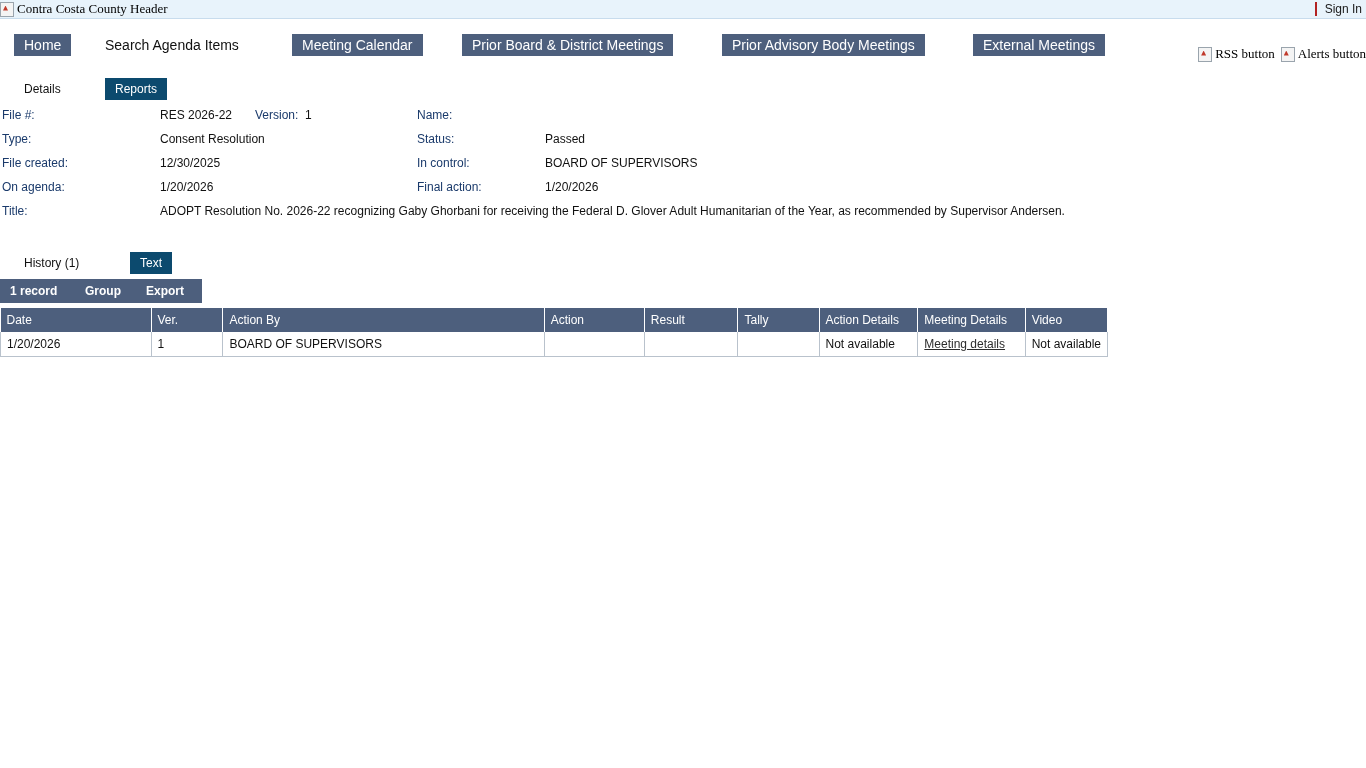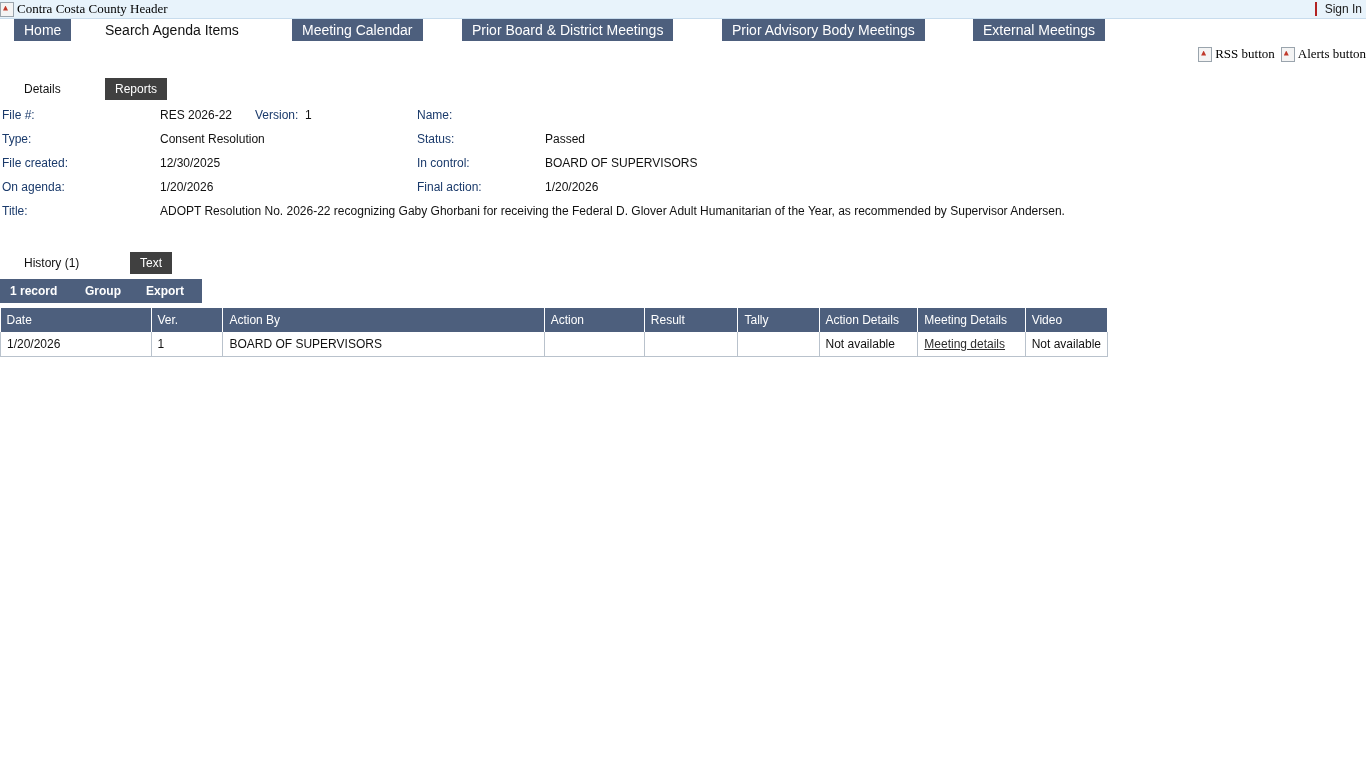--- a/index.html
+++ b/index.html
@@ -61,21 +61,21 @@
     color: #1a1a1a;
     border-left: 2px solid #b22222;
     padding-left: 8px;
     cursor: pointer;
   }
 
   
   .nav {
     position: relative;
     height: 28px;
-    margin-top: 0;
+    margin-top: 15px;
   }
   .nav-tab {
     position: absolute;
     top: 0;
     height: 22px;
     line-height: 22px;
     padding: 0 10px;
     font-size: 14px;
     color: #ffffff;
     background: #4d5f7d;
@@ -108,21 +108,21 @@
     position: absolute;
     top: 0;
     height: 22px;
     line-height: 22px;
     padding: 0 10px;
     font-size: 12px;
     white-space: nowrap;
     cursor: pointer;
   }
   .subtab.active {
-    background: #404040;
+    background: #0c4a6e;
     color: #ffffff;
   }
   .subtab.inactive {
     background: transparent;
     color: #111111;
   }
 
   
   .fields {
     position: absolute;

